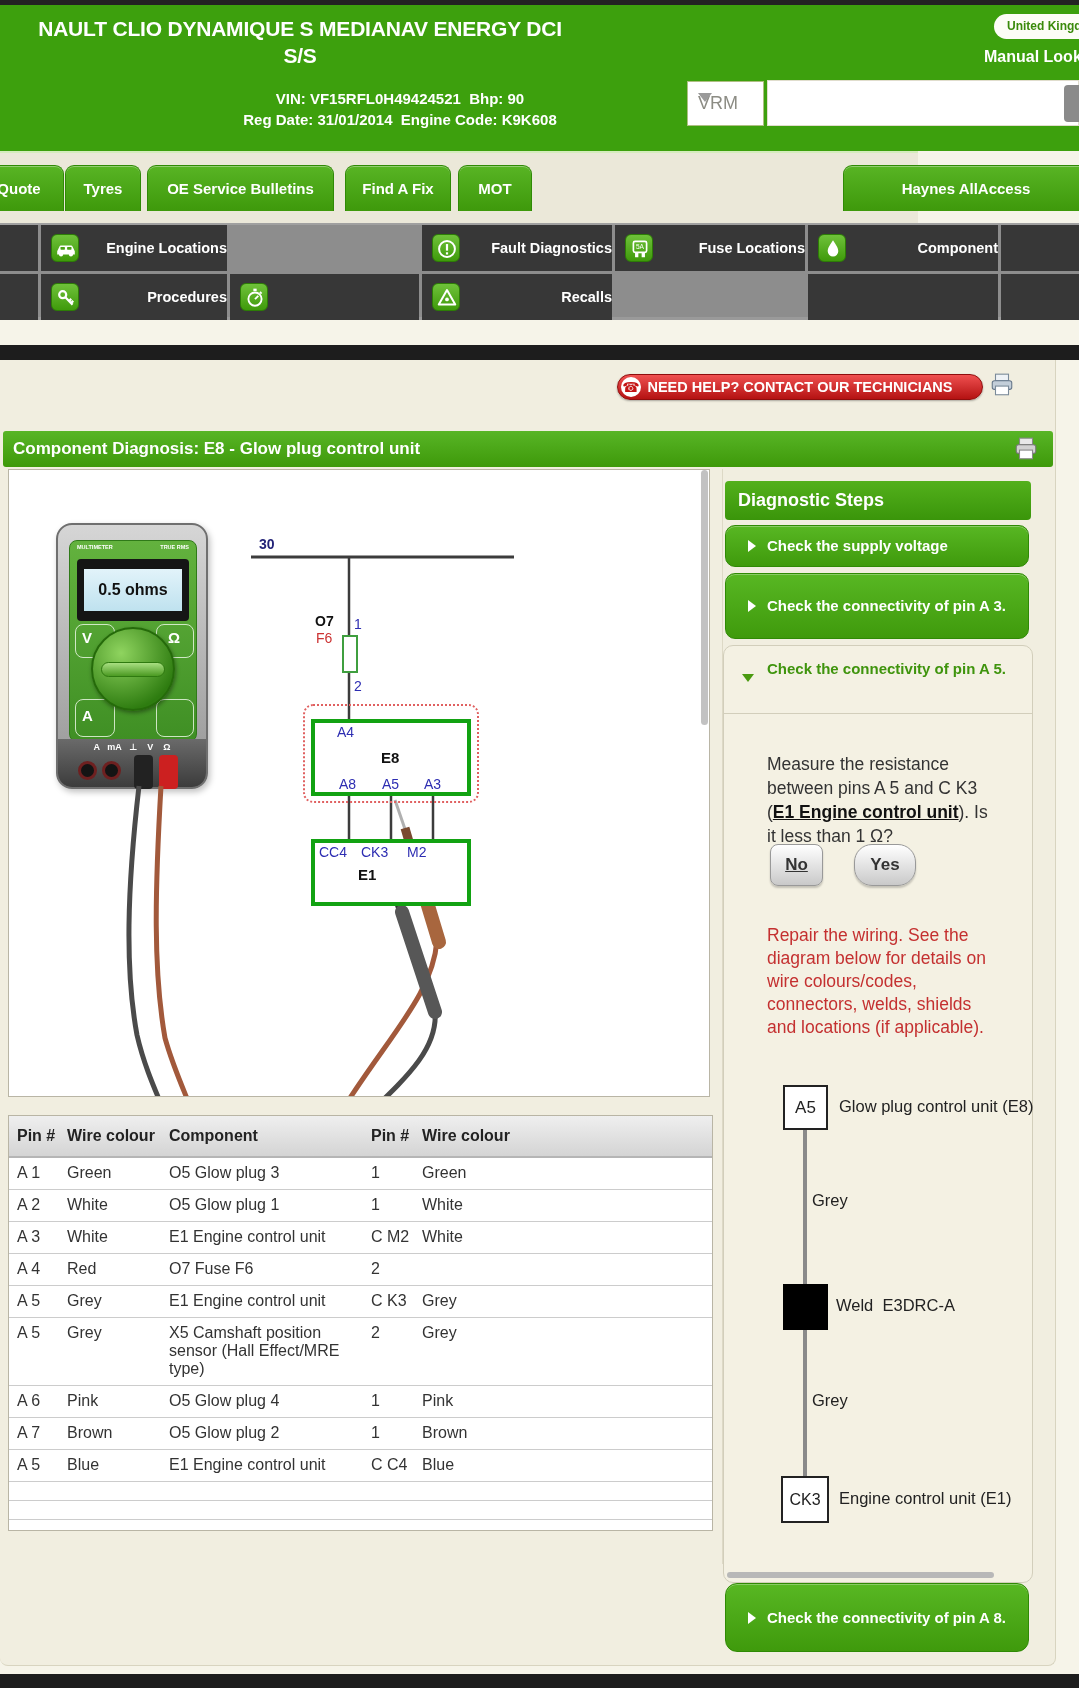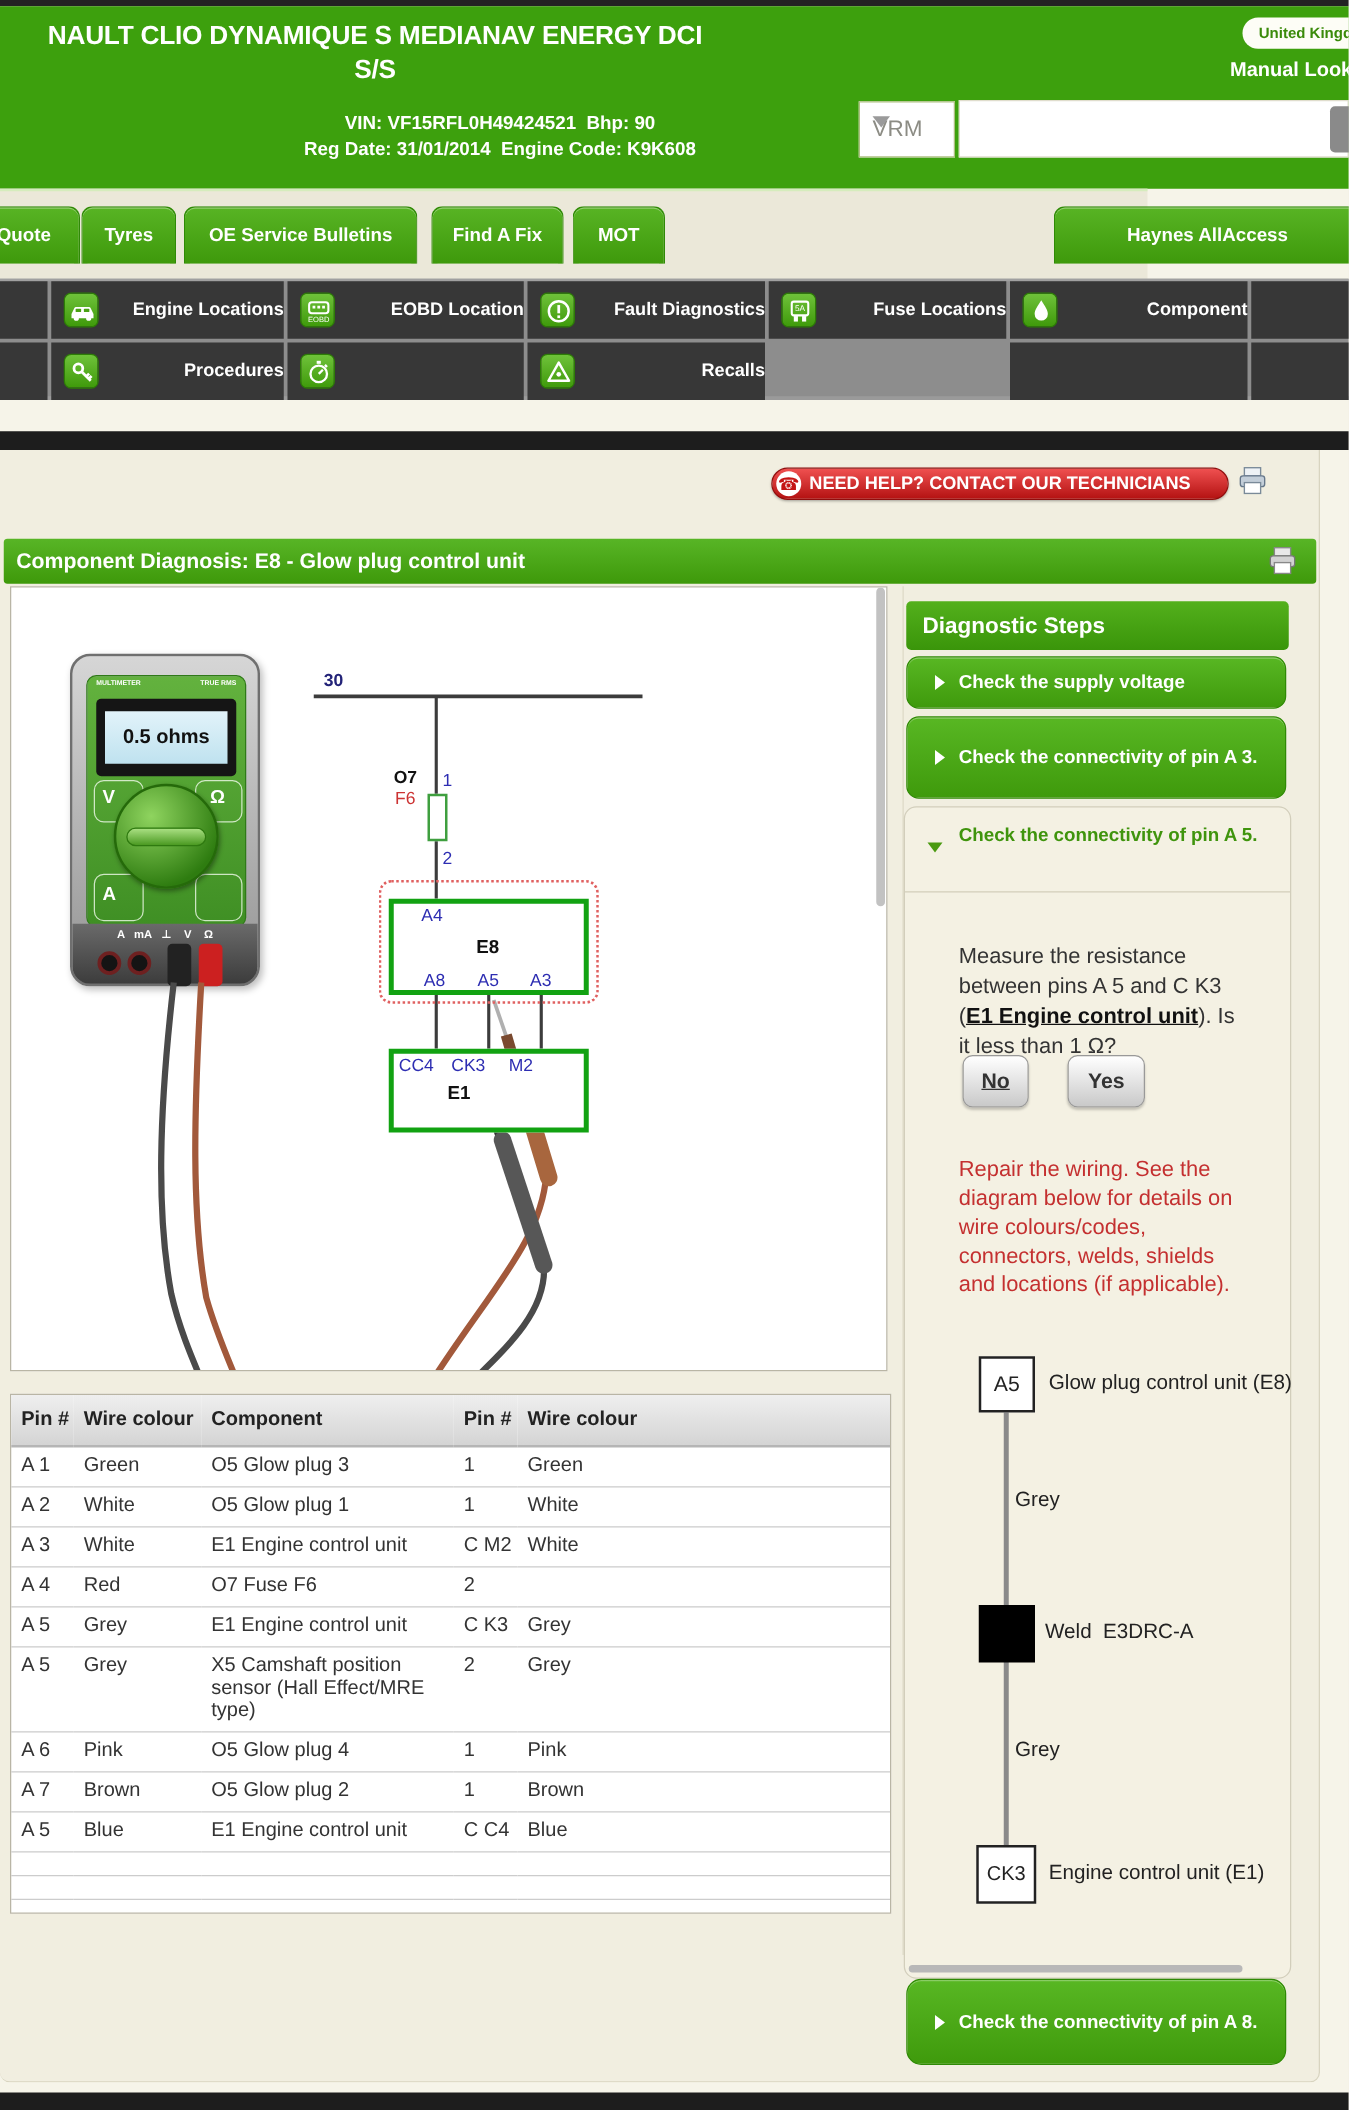--- a/index.html
+++ b/index.html
@@ -119,21 +119,21 @@
   #step-open-header .txt{position:absolute;left:43px;top:12px;width:252px;color:#3f940d;font-weight:bold;
       font-size:15px;line-height:22px;}
   .arrow-down{position:absolute;left:18px;top:28px;width:0;height:0;
       border-left:6px solid transparent;border-right:6px solid transparent;border-top:8px solid #4a9a10;}
   #question{position:absolute;left:43px;top:88px;width:226px;font-size:17.5px;line-height:24px;color:#333;}
   #question a{color:#111;font-weight:bold;text-decoration:underline;}
   .answer-btn{position:absolute;top:198px;height:42px;background:linear-gradient(#ffffff,#c9c9c9);
       border:1px solid #999;border-radius:8px;box-sizing:border-box;font-size:17px;color:#333;text-align:center;
       line-height:40px;box-shadow:0 2px 2px rgba(0,0,0,.2);cursor:pointer;}
   #no-btn{left:46px;width:53px;text-decoration:underline;font-weight:bold;}
-  #yes-btn{left:130px;width:62px;font-weight:bold;}
+  #yes-btn{left:130px;width:62px;font-weight:bold;border-radius:18px;}
   #warning{position:absolute;left:43px;top:260px;width:230px;font-size:17.5px;line-height:23px;color:#c43030;}
   .mini-box{position:absolute;width:45px;height:45px;background:#fff;border:2px solid #222;box-sizing:border-box;
       text-align:center;font-size:17px;color:#222;line-height:41px;}
   .mini-label{position:absolute;font-size:16.5px;color:#222;white-space:pre;}
   .mini-wire{position:absolute;left:79px;width:4px;background:#8a8a8a;}
   #weld-box{position:absolute;left:59px;top:638px;width:45px;height:46px;background:#000;}
   #h-scroll{position:absolute;left:3px;top:926px;width:267px;height:6px;background:#b8b8b8;border-radius:3px;}
 </style>
 </head>
 <body>
@@ -170,32 +170,20 @@
   <div class="gcell" style="left:0;top:0;width:38px;"></div>
   <div class="gcell" style="left:41px;top:0;width:186px;">
     <span class="gicon">
         <svg width="22" height="22" viewBox="0 0 20 20">
           <path fill="#fff" d="M2 12l2.2-4.5c.2-.4.6-.6 1-.6h9.6c.4 0 .8.2 1 .6L18 12v3h-1.6a1.9 1.9 0 0 1-3.8 0H7.4a1.9 1.9 0 0 1-3.8 0H2z"></path>
           <rect x="5" y="8.2" width="4" height="2.4" rx=".5" fill="#4aa214"></rect>
           <rect x="11" y="8.2" width="4" height="2.4" rx=".5" fill="#4aa214"></rect>
         </svg>
       </span>
     <span class="glabel">Engine Locations</span>
-  </div>
-  <div class="gcell" style="left:230px;top:0;width:189px;">
-    <span class="gicon">
-        <svg width="22" height="22" viewBox="0 0 20 20">
-          <rect x="3" y="3.5" width="14" height="8" rx="2" fill="none" stroke="#fff" stroke-width="1.5"></rect>
-          <rect x="5.5" y="6" width="2" height="2" fill="#fff"></rect>
-          <rect x="9" y="6" width="2" height="2" fill="#fff"></rect>
-          <rect x="12.5" y="6" width="2" height="2" fill="#fff"></rect>
-          <text x="10" y="18" text-anchor="middle" font-size="5.5" fill="#fff" font-family="sans-serif">EOBD</text>
-        </svg>
-      </span>
-    <span class="glabel">EOBD Location</span>
   </div>
   <div class="gcell" style="left:422px;top:0;width:190px;">
     <span class="gicon">
         <svg width="22" height="22" viewBox="0 0 20 20">
           <circle cx="10" cy="10" r="7.2" fill="none" stroke="#fff" stroke-width="1.8"></circle>
           <rect x="9" y="5.5" width="2" height="6" fill="#fff"></rect>
           <rect x="9" y="13" width="2" height="2" fill="#fff"></rect>
         </svg>
       </span>
     <span class="glabel">Fault Diagnostics</span>

